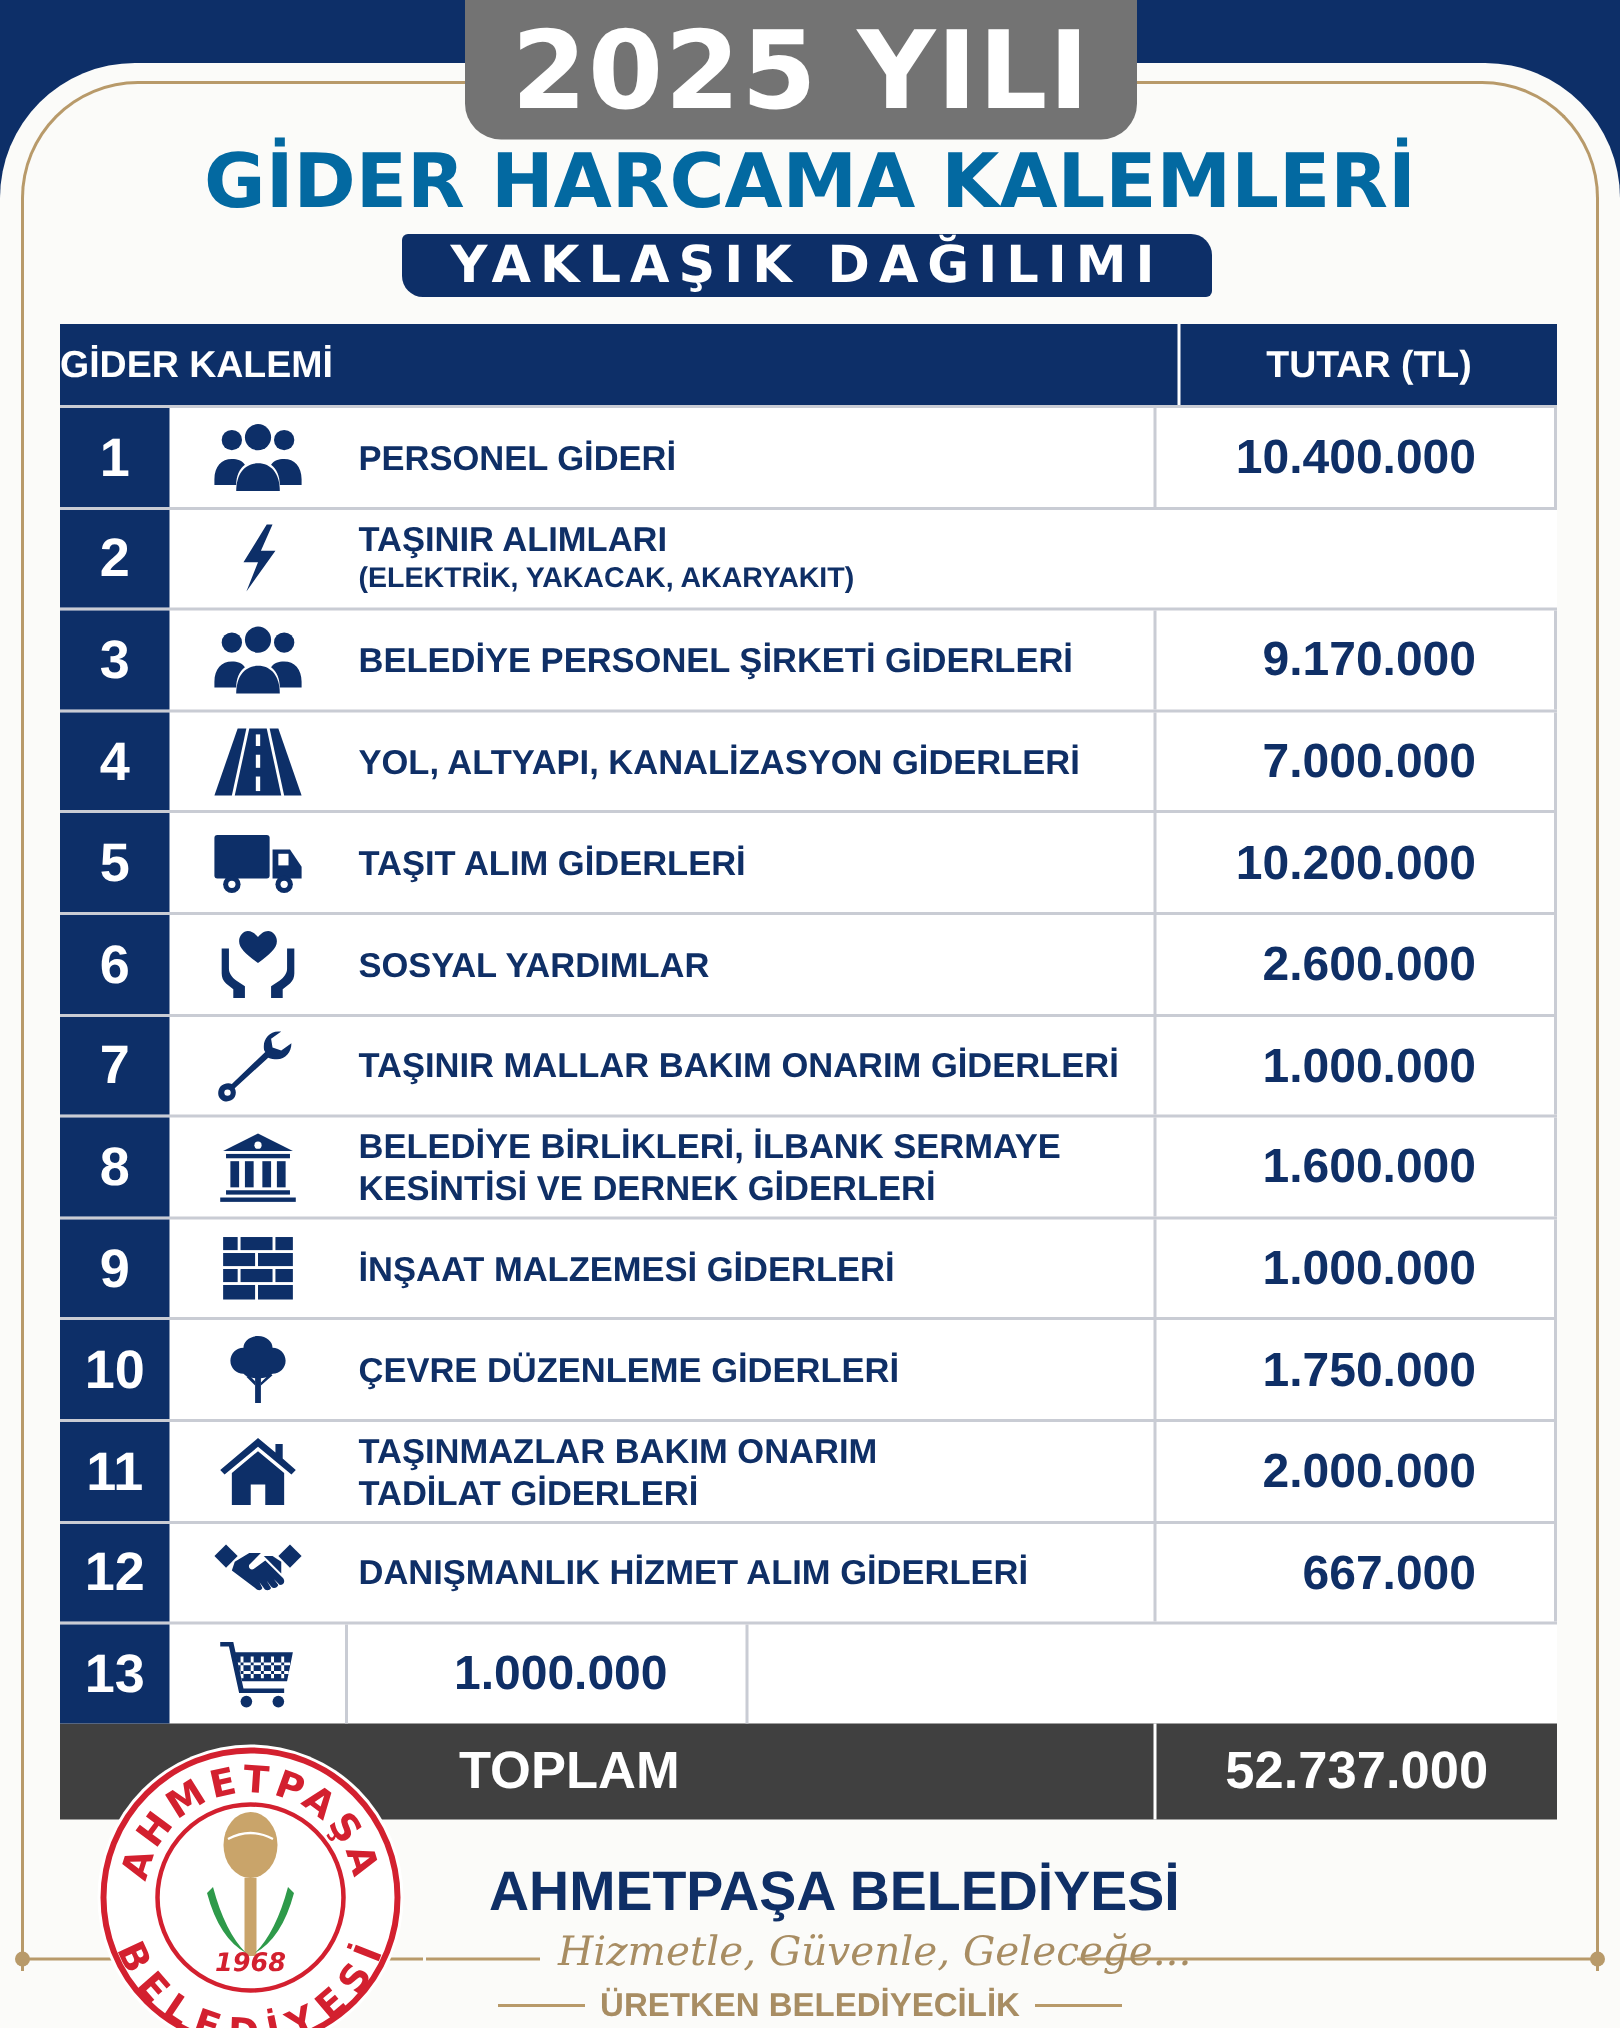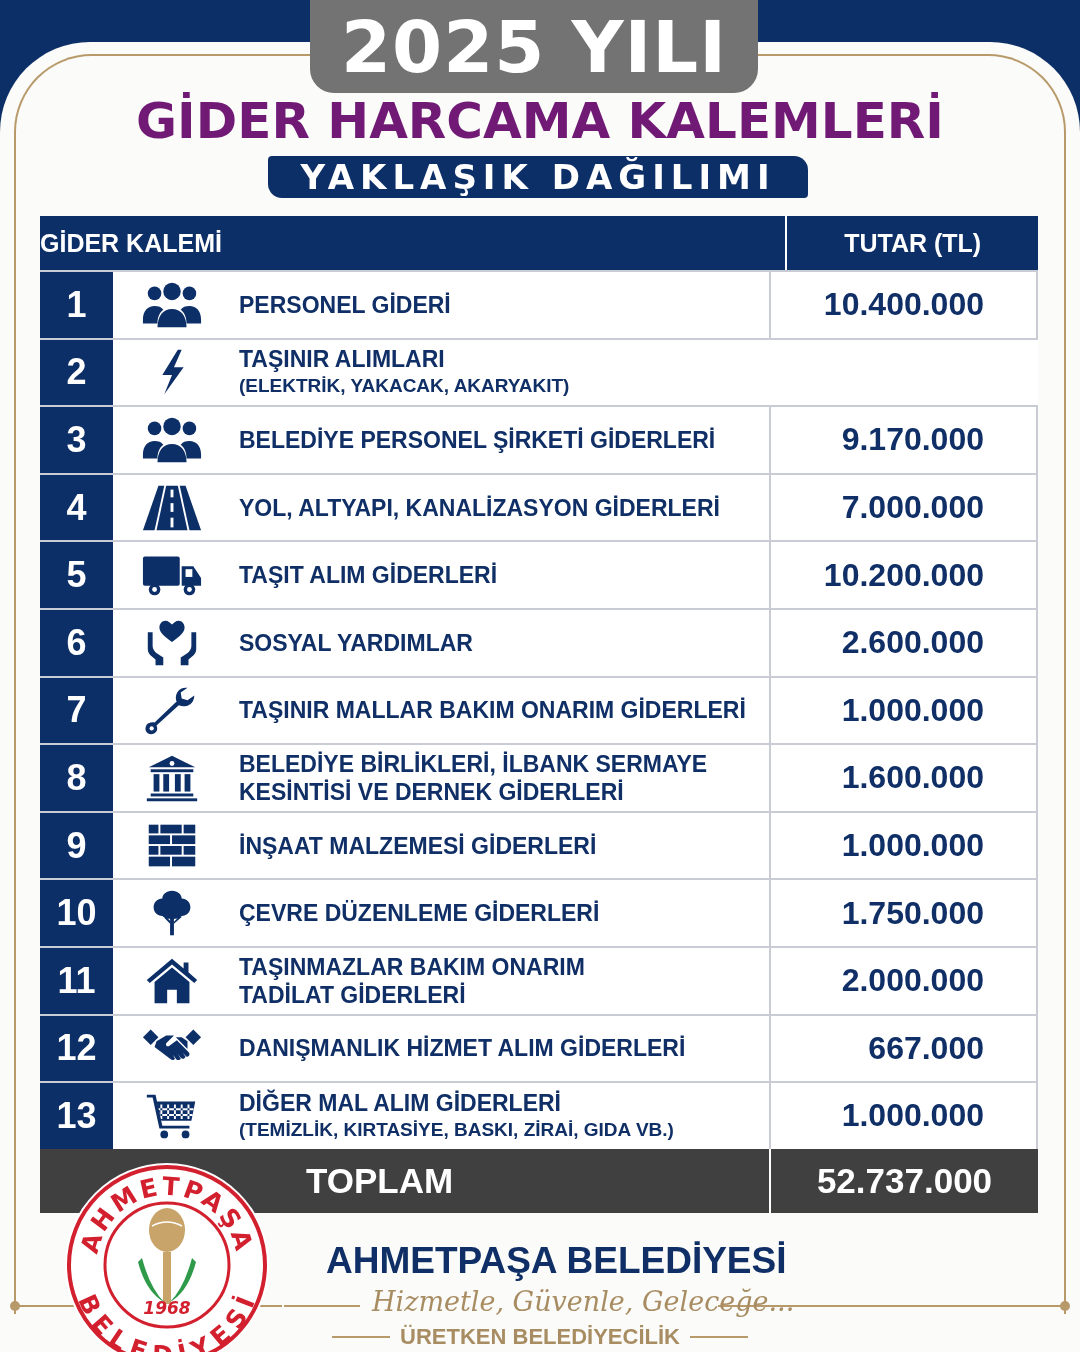--- a/index.html
+++ b/index.html
@@ -34,21 +34,21 @@
     background: #737373; border-radius: 0 0 24px 24px;
     display: flex; align-items: center; justify-content: center;
   }
   .title-year {
     color: #ffffff; font-weight: 700; font-size: 72px; letter-spacing: 1px;
     font-family: "DejaVu Sans", sans-serif; line-height: 1;
   }
   .title-main {
     position: absolute; left: 0; width: 1080px; top: 92px; text-align: center;
     font-family: "DejaVu Sans", sans-serif; font-weight: 700; font-size: 50px;
-    color: #701a75; letter-spacing: 0px;
+    color: #0369a1; letter-spacing: 0px;
   }
   .subtitle-bar {
     position: absolute; left: 268px; top: 156px; width: 540px; height: 42px;
     background: #0d2f68; border-radius: 4px 14px 4px 14px;
     display: flex; align-items: center; justify-content: center;
   }
   .subtitle {
     color: #ffffff; font-size: 34px; letter-spacing: 6px; font-weight: 700;
     font-family: "DejaVu Sans", sans-serif;
   }
@@ -334,24 +334,20 @@
 
   <div class="row">
     <div class="num">13</div>
     <div class="icon">
       <svg viewBox="0 0 64 50">
           <path d="M6 3h9l7 32h28v3H19L12 6H6z"></path>
           <path d="M16 10h40l-4 20H21zM20 13v15h2V13zM27 13v15h2V13zM34 13v15h2V13zM41 13v15h2V13zM48 13v15h2V13zM18 17h36v2H18zM19 23h34v2H19z" fill-rule="evenodd"></path>
           <circle cx="24" cy="44" r="4"></circle>
           <circle cx="46" cy="44" r="4"></circle>
         </svg>
-    </div>
-    <div class="label">
-      <span>DİĞER MAL ALIM GİDERLERİ</span>
-      <span class="sub">(TEMİZLİK, KIRTASİYE, BASKI, ZİRAİ, GIDA VB.)</span>
     </div>
     <div class="amount">1.000.000</div>
   </div>
 
   <div class="total">
     <div class="t-label">TOPLAM</div>
     <div class="t-amount">52.737.000</div>
   </div>
 </div>
 

